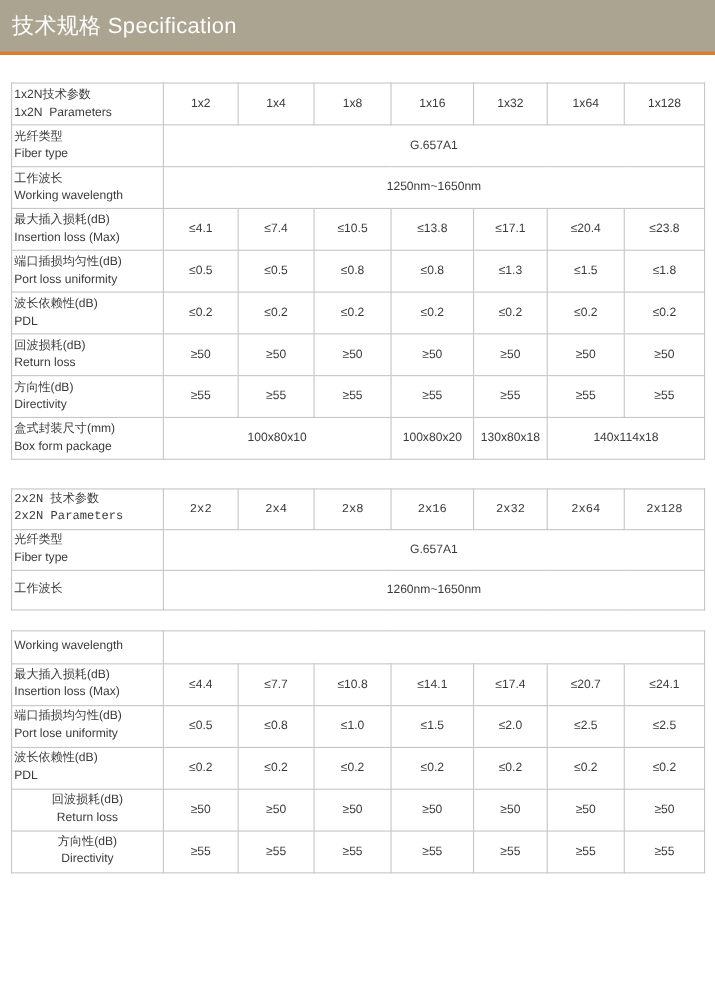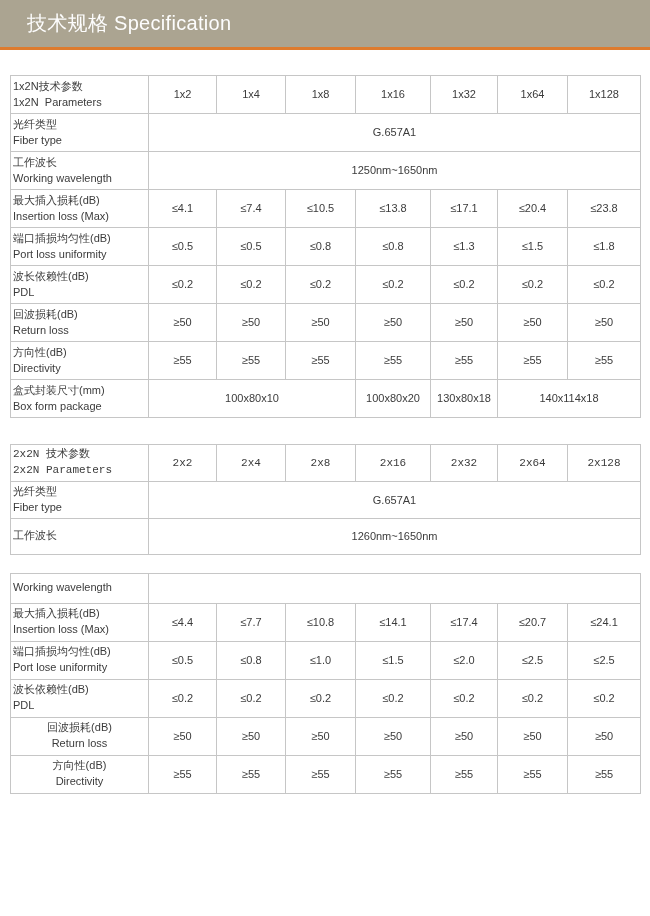--- a/index.html
+++ b/index.html
@@ -14,21 +14,21 @@
     font-family: "Liberation Sans", "DejaVu Sans", sans-serif;
     color: #3b3b3b;
   }
   .page-header {
     box-sizing: border-box;
     height: 50px;
     background: #aba491;
     border-bottom: 3px solid #de7b2e;
     display: flex;
     align-items: center;
-    padding-left: 27px;
+    padding-left: 11px;
   }
   .page-title {
     margin: 0;
     color: #fdfdfd;
     font-size: 20px;
     font-weight: 400;
     letter-spacing: 0.3px;
   }
   .spec-table {
     width: 630px;

